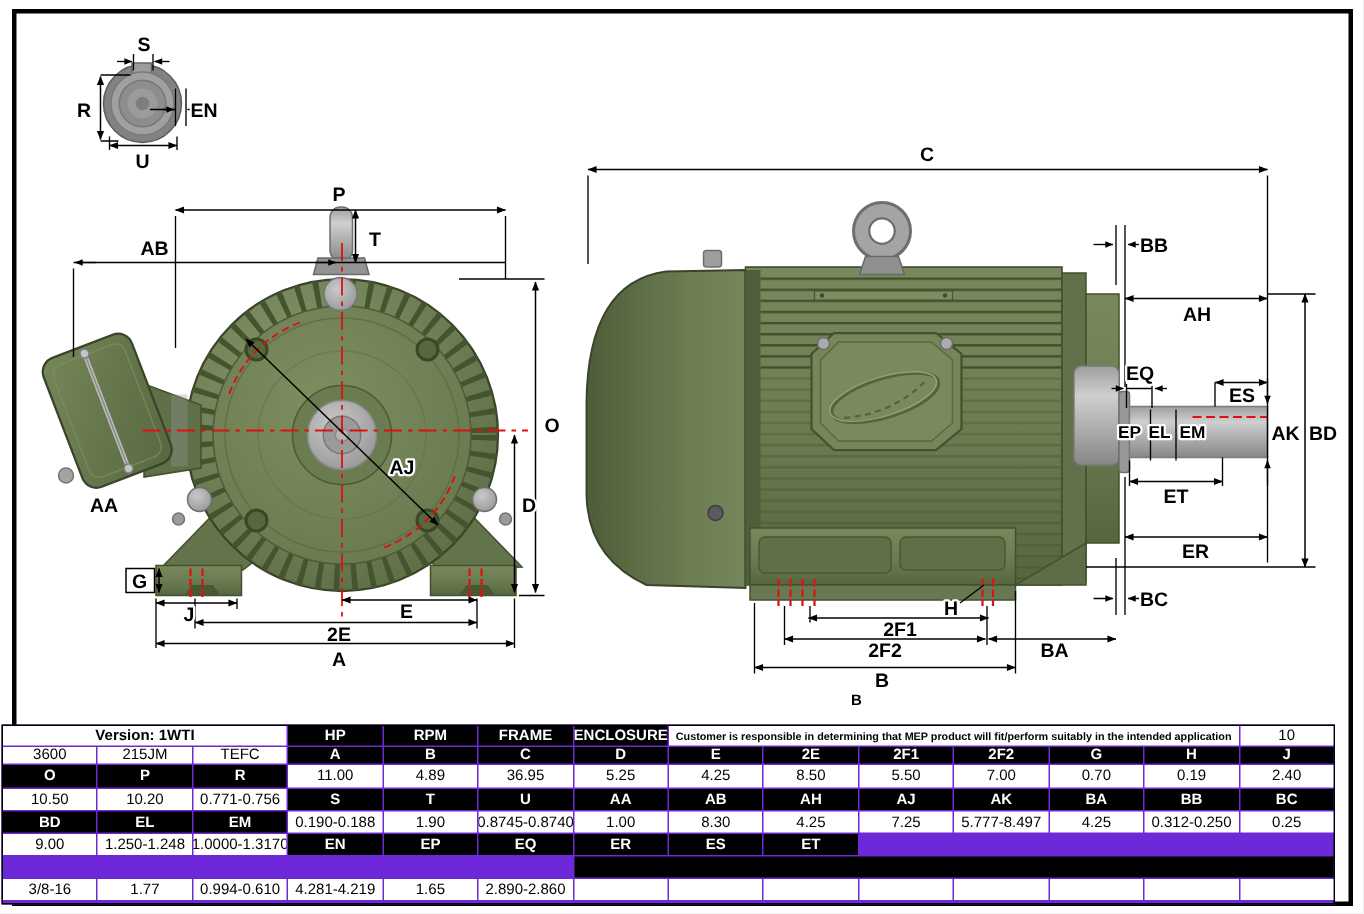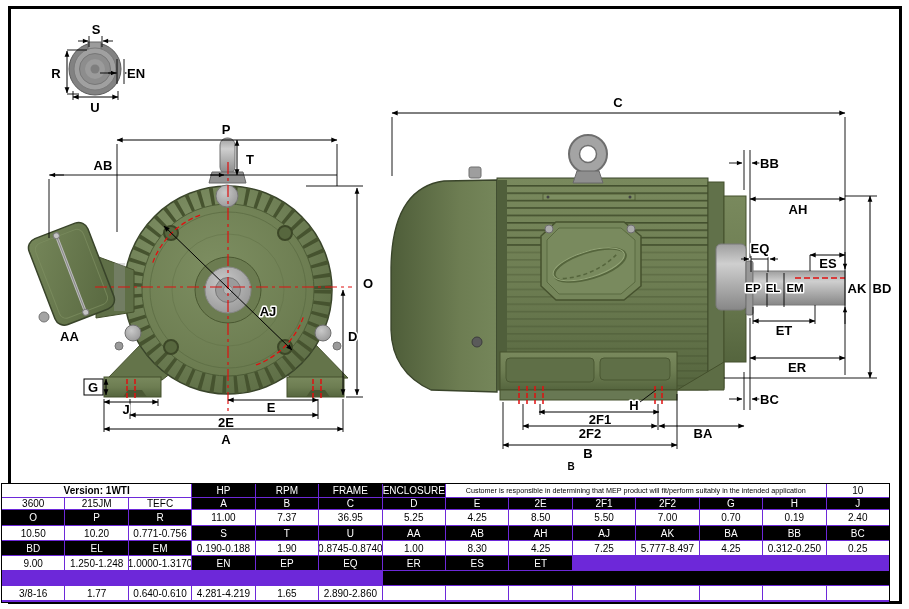--- a/index.html
+++ b/index.html
@@ -16,24 +16,24 @@
   .redline{stroke:#e01010;stroke-width:1.2;fill:none;stroke-dasharray:12 4 3 4;}
   .redarc{stroke:#e01010;stroke-width:1.3;fill:none;stroke-dasharray:5 3;}
   .redtick{stroke:#e01010;stroke-width:1.5;fill:none;stroke-dasharray:5 2;}
 
   .dimtable{position:absolute;left:1px;top:483px;width:887px;height:118px;
     display:grid;grid-template-columns:repeat(14,1fr);
     grid-template-rows:13px 11px 15px 14px 14px 14px 14px 14px;
     gap:1px;background:#6d28d9;border:1px solid #000;}
   .c{background:#fff;display:flex;align-items:center;justify-content:center;
      overflow:hidden;white-space:nowrap;color:#000;}
-  .b{background:#000;color:#fff;font-weight:normal;font-size:10px;}
+  .b{background:#000;color:#fff;font-weight:bold;font-size:10px;}
   .val{font-size:10px;}
   .ver{font-weight:bold;font-size:10px;}
-  .disc{font-size:7.2px;font-weight:normal;text-align:center;}
+  .disc{font-size:7.2px;font-weight:bold;text-align:center;}
   .model{font-weight:bold;font-size:13.5px;}
 </style>
 </head>
 <body>
 
 <div class="page">
   <div class="frame"></div>
 
   <svg width="909" height="483" viewBox="0 0 909 483">
     <defs>
@@ -306,21 +306,21 @@
     <div class="c b">2F1</div>
     <div class="c b">2F2</div>
     <div class="c b">G</div>
     <div class="c b">H</div>
     <div class="c b">J</div>
     <div class="c b">O</div>
     <div class="c b">P</div>
     <div class="c b">R</div>
 
     <div class="c val">11.00</div>
-    <div class="c val">7.37</div>
+    <div class="c val">4.89</div>
     <div class="c val">36.95</div>
     <div class="c val">5.25</div>
     <div class="c val">4.25</div>
     <div class="c val">8.50</div>
     <div class="c val">5.50</div>
     <div class="c val">7.00</div>
     <div class="c val">0.70</div>
     <div class="c val">0.19</div>
     <div class="c val">2.40</div>
     <div class="c val">10.50</div>
@@ -360,21 +360,21 @@
     <div class="c b">EN</div>
     <div class="c b">EP</div>
     <div class="c b">EQ</div>
     <div class="c b">ER</div>
     <div class="c b">ES</div>
     <div class="c b">ET</div>
     <div class="c b" style="grid-column:7/15"></div>
 
     <div class="c val">3/8-16</div>
     <div class="c val">1.77</div>
-    <div class="c val">0.640-0.610</div>
+    <div class="c val">0.994-0.610</div>
     <div class="c val">4.281-4.219</div>
     <div class="c val">1.65</div>
     <div class="c val">2.890-2.860</div>
     <div class="c val"></div>
     <div class="c val"></div>
     <div class="c val"></div>
     <div class="c val"></div>
     <div class="c val"></div>
     <div class="c val"></div>
     <div class="c val"></div>

